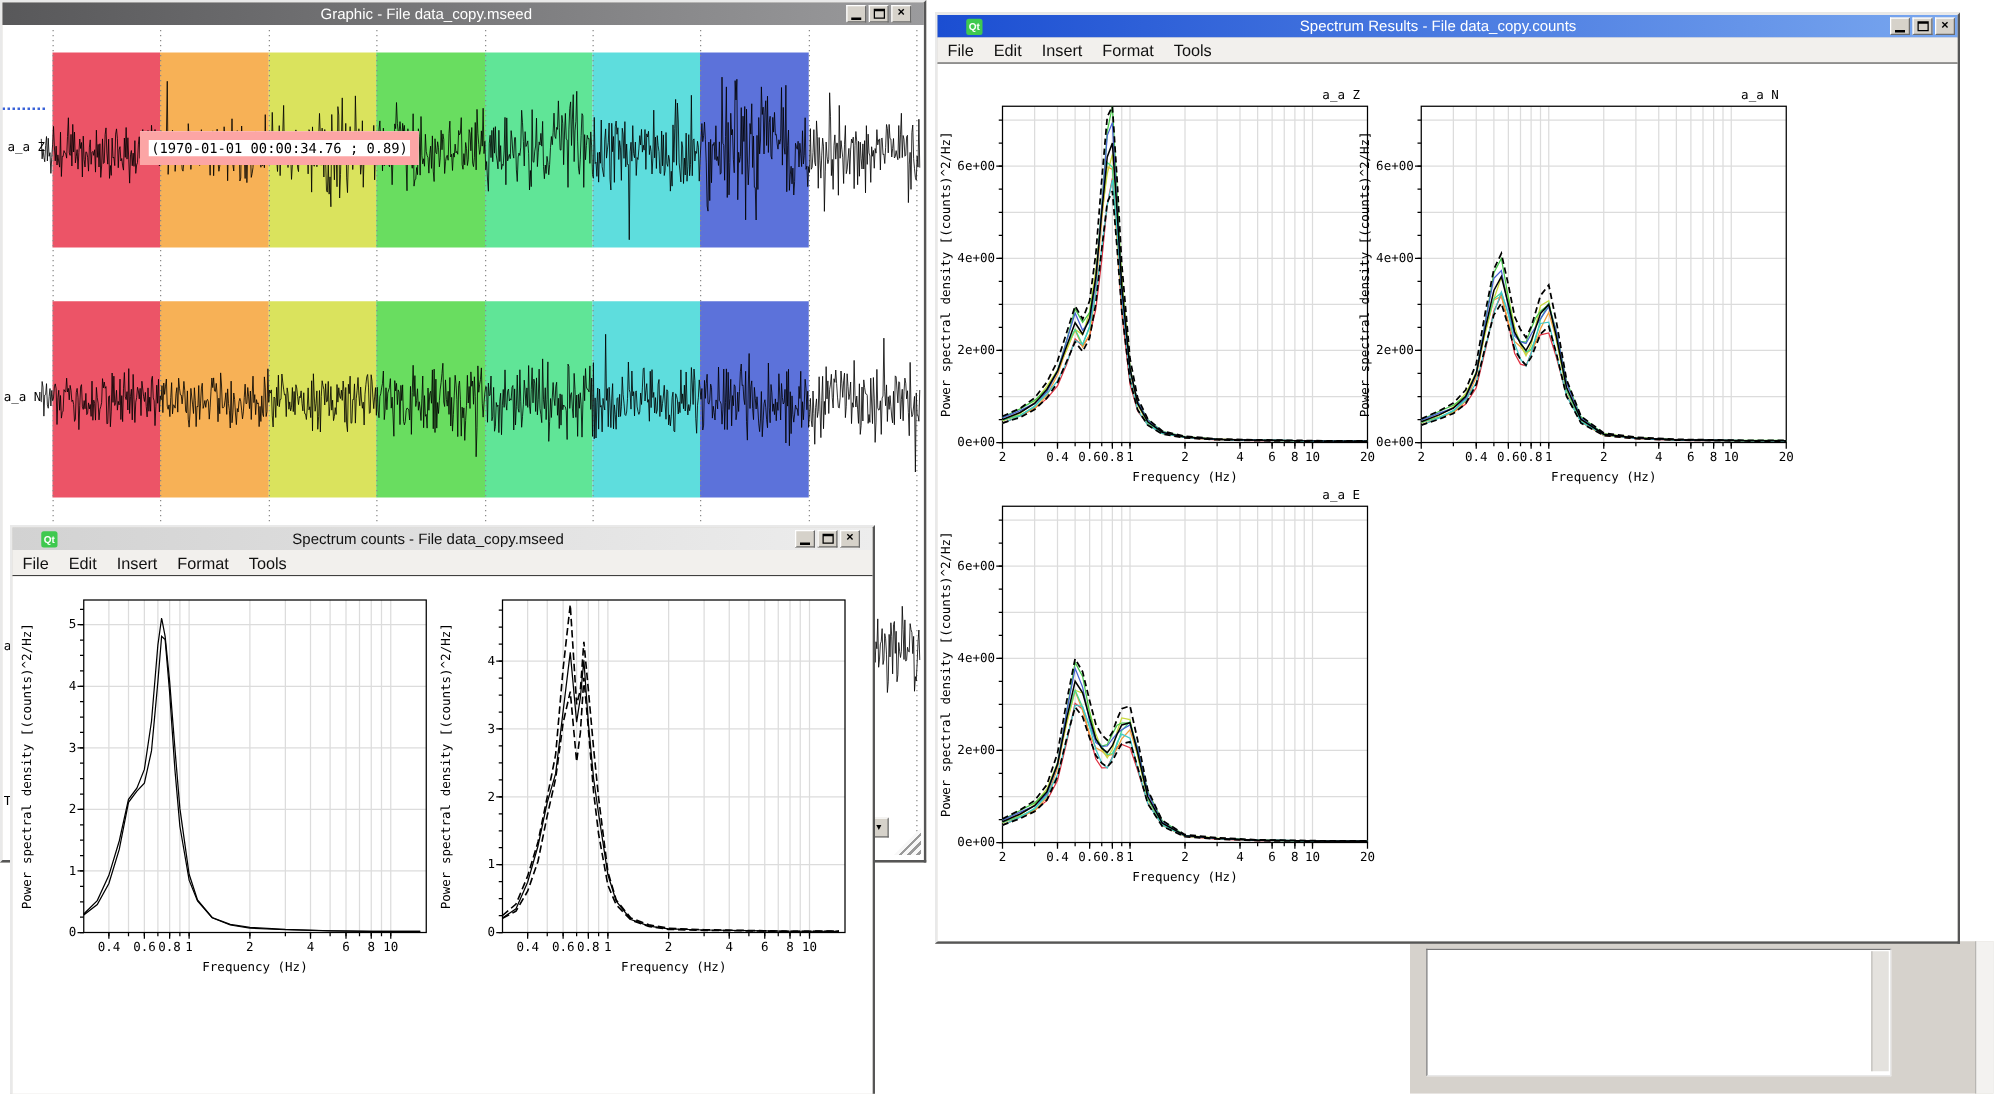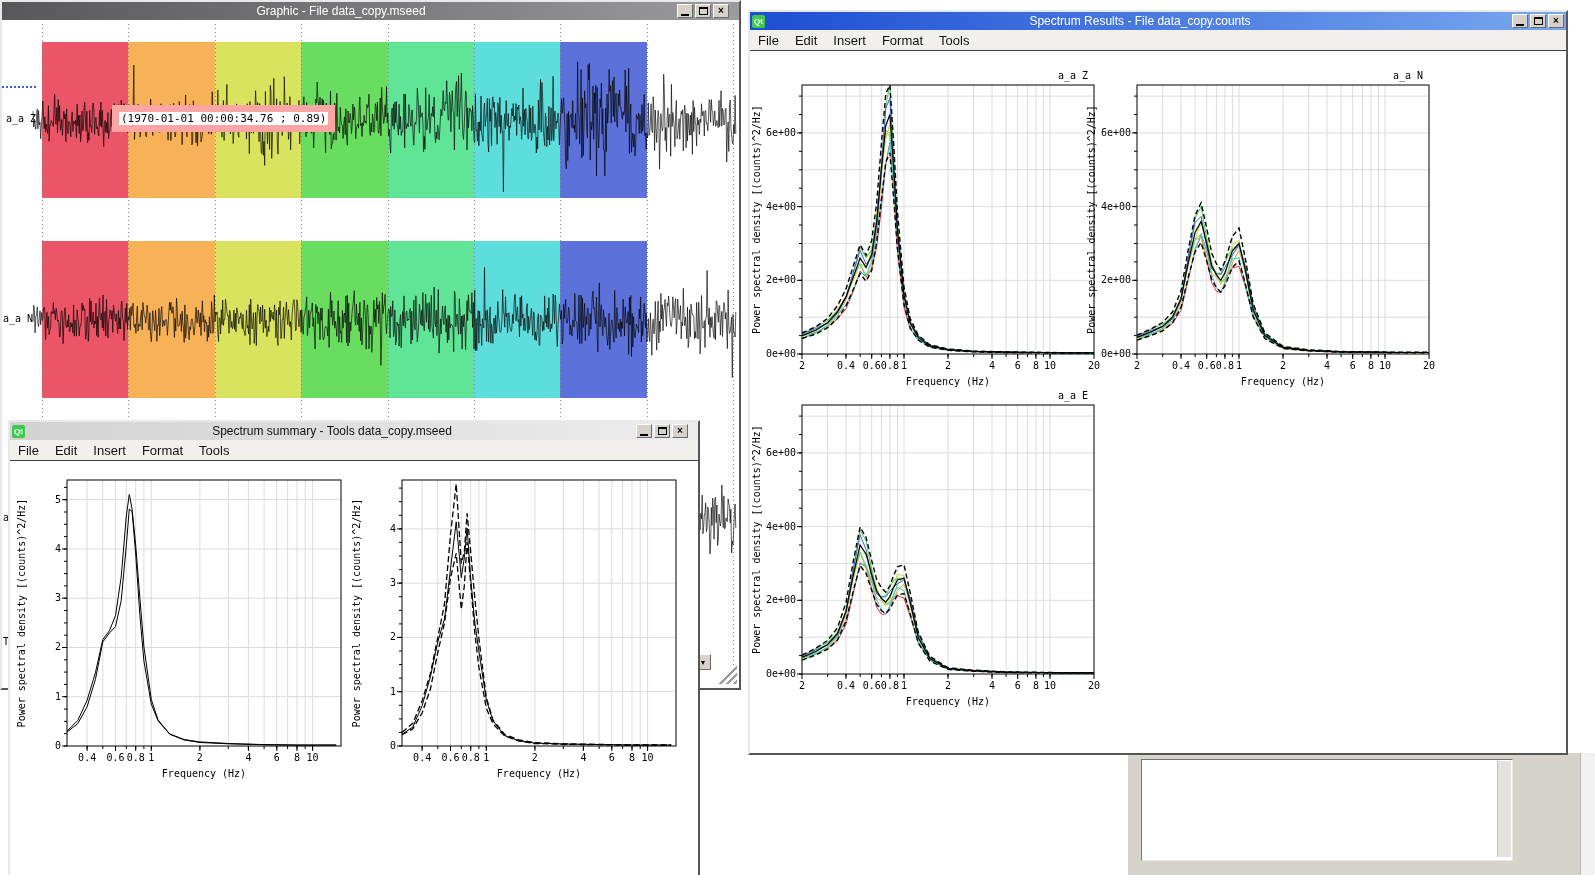--- a/index.html
+++ b/index.html
@@ -15,21 +15,21 @@
   .win-results{left:748px;top:10px;width:820px;height:745px;z-index:30;}
 
   .titlebar{height:18px;flex:0 0 18px;display:flex;align-items:center;padding:0 2px;gap:2px;text-align:center;}
   .tb-dark{background:linear-gradient(90deg,#58585a,#9b9b9d);}
   .tb-light{background:linear-gradient(90deg,#d2d2d2,#ededed);}
   .tb-blue{background:linear-gradient(90deg,#1b4ed2,#79a7ef);}
   .tb-title{flex:1;font:12px "Liberation Sans",sans-serif;white-space:nowrap;overflow:hidden;padding-left:3px;}
   .t-white{color:#fff;} .t-black{color:#111;}
   .qt-icon{width:13px;height:13px;background:#3fc94f;border-radius:2px;color:#fff;
            font:bold 8px "Liberation Sans",sans-serif;display:flex;align-items:center;
-           justify-content:center;flex:0 0 13px;}
+           justify-content:center;flex:0 0 13px;margin-left:21px;}
   .win-btn{width:16px;height:14px;background:#d6d2ca;border:1px solid;
            border-color:#fff #6b6b6b #6b6b6b #fff;display:flex;align-items:center;
            justify-content:center;box-sizing:border-box;flex:0 0 16px;}
   .tb-gap{margin-right:8px;}
   .glyph-min{width:8px;height:2px;background:#000;margin-top:8px;}
   .glyph-max{width:9px;height:8px;border:1px solid #000;border-top-width:2px;box-sizing:border-box;}
   .glyph-close{font:bold 10px "Liberation Sans",sans-serif;line-height:1;color:#000;}
 
   .menubar{height:20px;flex:0 0 20px;background:#f2f0ed;display:flex;align-items:center;
            font:13px "Liberation Sans",sans-serif;color:#111;border-bottom:1px solid #404040;}
@@ -121,21 +121,21 @@
       <div class="scroll-btn">
           <span>▼</span>
         </div>
       <div class="resize-grip"></div>
     </div>
   </div>
 
   <div class="window win-summary">
     <div class="titlebar tb-light">
       <span class="qt-icon">Qt</span>
-      <span class="tb-title t-black">Spectrum summary - Tools data_copy.mseed</span>
+      <span class="tb-title t-black">Spectrum counts - File data_copy.mseed</span>
       <span class="win-btn">
           <span class="glyph-min"></span>
         </span>
       <span class="win-btn">
           <span class="glyph-max"></span>
         </span>
       <span class="win-btn tb-gap">
           <span class="glyph-close">×</span>
         </span>
     </div>

